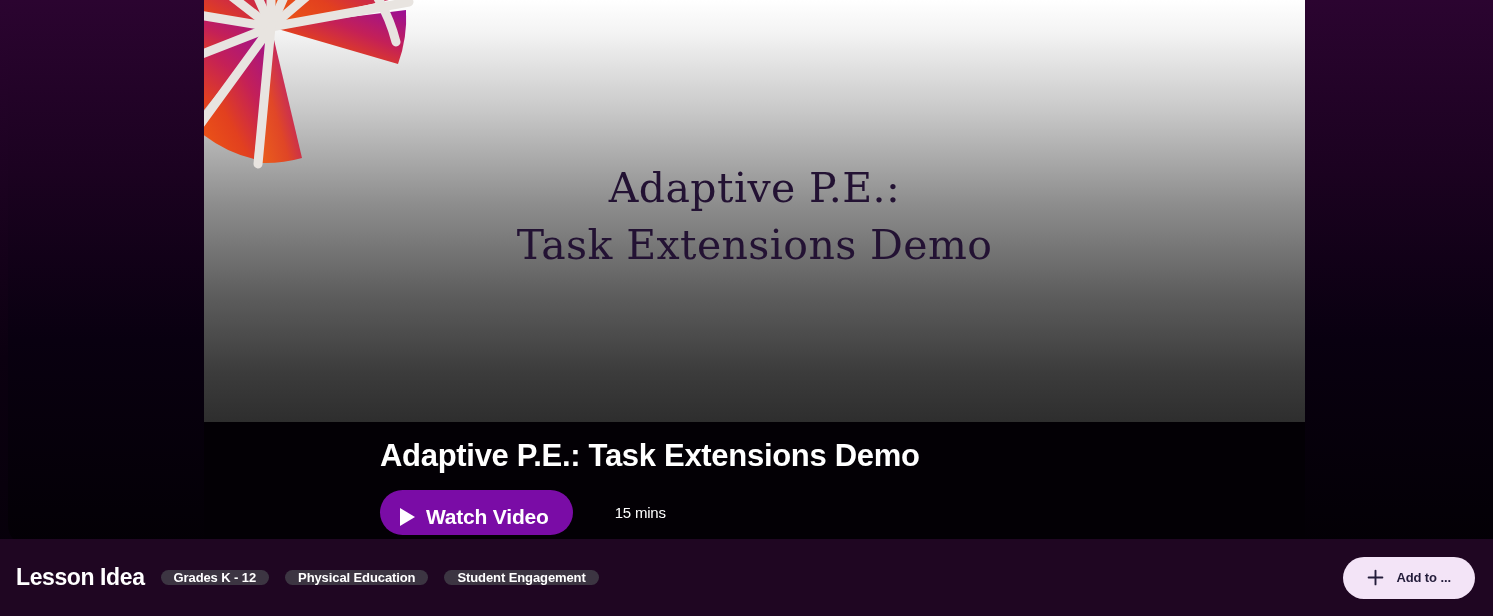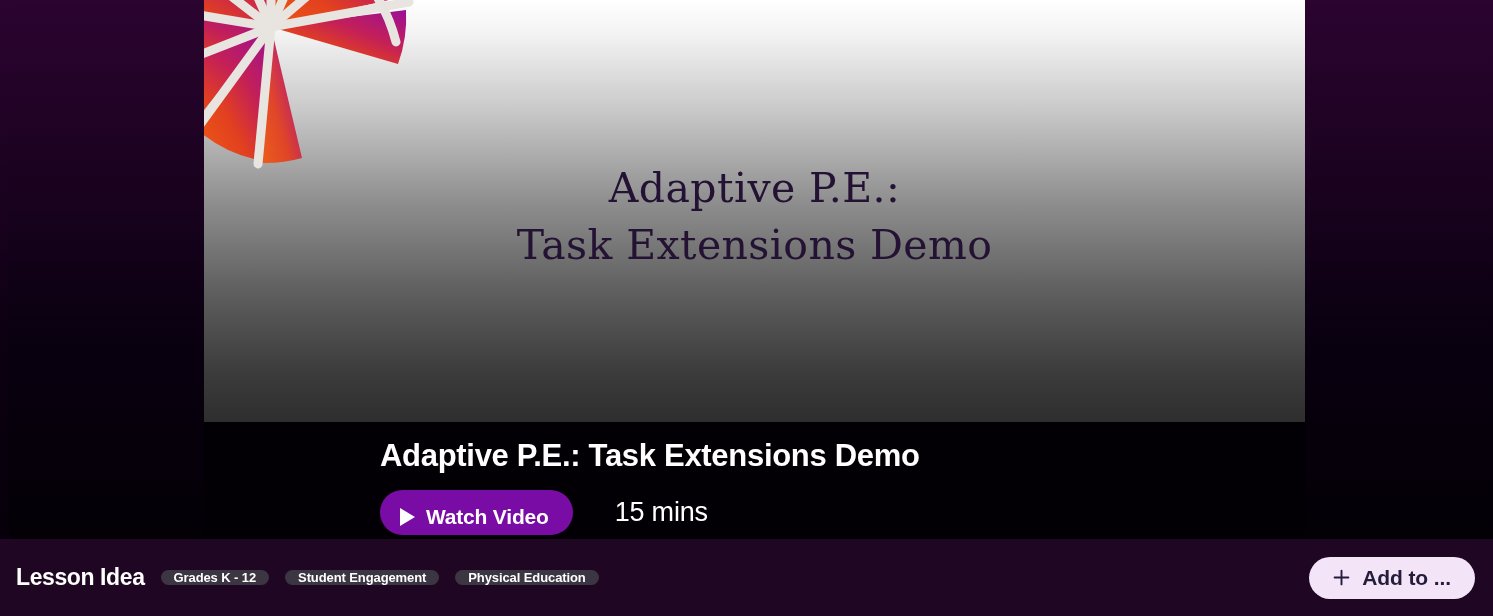--- a/index.html
+++ b/index.html
@@ -106,21 +106,21 @@
   }
   .play-tri {
     width:0; height:0;
     border-left:15px solid #ffffff;
     border-top:9px solid transparent;
     border-bottom:9px solid transparent;
     display:block;
   }
   .duration {
     color:#ffffff;
-    font-size:27px;
+    font-size:15px;
     font-weight:400;
     letter-spacing:-0.2px;
   }
 
   
   .bottom-bar {
     position:absolute;
     left:0; bottom:0;
     width:1493px; height:77px;
     background:#1F0622;
@@ -154,21 +154,21 @@
     align-items:center;
     justify-content:center;
     gap:12px;
     height:42px;
     padding:0 24px;
     border:none;
     border-radius:999px;
     background:#F3E4F7;
     color:#231C3A;
     font-family:"Liberation Sans", sans-serif;
-    font-size:21px;
+    font-size:13px;
     font-weight:bold;
     cursor:pointer;
     white-space:nowrap;
     letter-spacing:-0.1px;
   }
   .pill-btn svg { display:block; flex:none; }
 </style>
 </head>
 <body>
 
@@ -233,22 +233,22 @@
         <span class="duration">15 mins</span>
       </div>
     </div>
   </div>
 
   <div class="bottom-bar">
     <div class="kind-label">Lesson Idea</div>
 
     <div class="tags">
       <span class="tag">Grades K - 12</span>
+      <span class="tag">Physical Education</span>
       <span class="tag">Student Engagement</span>
-      <span class="tag">Physical Education</span>
     </div>
 
     <div class="bar-spacer"></div>
 
     <div class="bar-actions">
       <button class="pill-btn">
         <svg width="17" height="17" viewBox="0 0 17 17">
           <path d="M8.5 1.6 V15.4 M1.6 8.5 H15.4" stroke="#231C3A" stroke-width="1.9" stroke-linecap="round"></path>
         </svg>
         <span>Add to ...</span>

